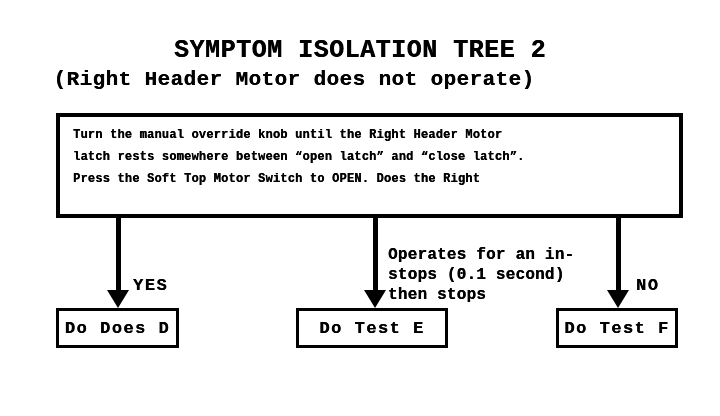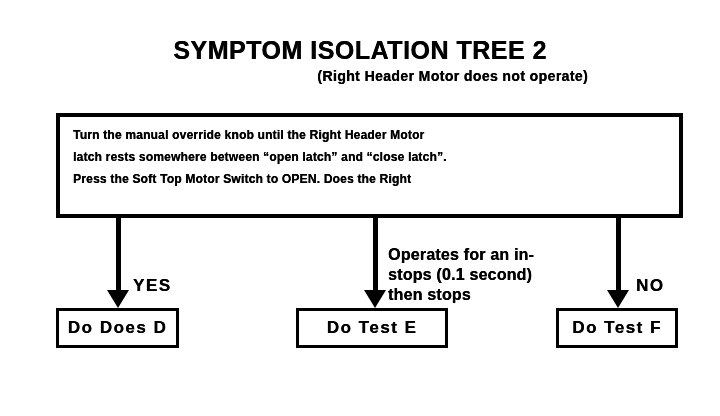--- a/index.html
+++ b/index.html
@@ -5,43 +5,43 @@
   html, body {
     margin: 0;
     padding: 0;
     background: #ffffff;
   }
   .page {
     position: relative;
     width: 720px;
     height: 416px;
     background: #ffffff;
-    font-family: Liberation Sans, sans-serif;
+    font-family: Liberation Mono, monospace;
     color: #000000;
     overflow: hidden;
     -webkit-font-smoothing: none;
   }
   .title {
     position: absolute;
     top: 36px;
     left: 0;
     width: 720px;
     text-align: center;
     font-size: 25px;
     font-weight: bold;
     letter-spacing: 0.5px;
     text-shadow: 0.4px 0 0 #000;
   }
   .subtitle {
     position: absolute;
     top: 68px;
     left: 0;
     width: 588px;
-    text-align: right;
-    font-size: 14px;
+    text-align: center;
+    font-size: 21px;
     font-weight: bold;
     letter-spacing: 0.4px;
     text-shadow: 0.3px 0 0 #000;
   }
   .question-box {
     position: absolute;
     left: 56px;
     top: 113px;
     width: 627px;
     height: 105px;

